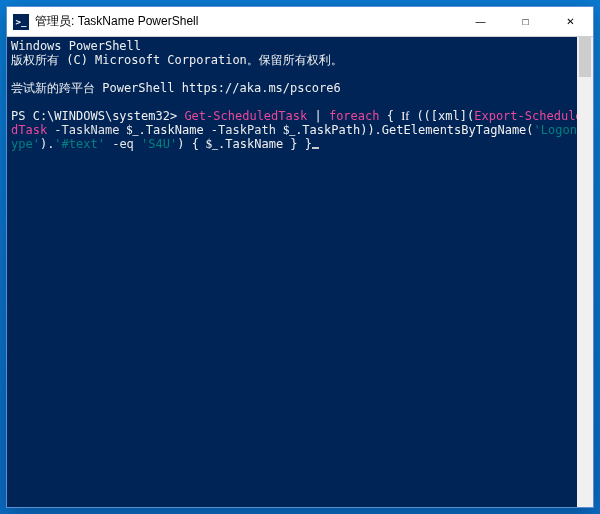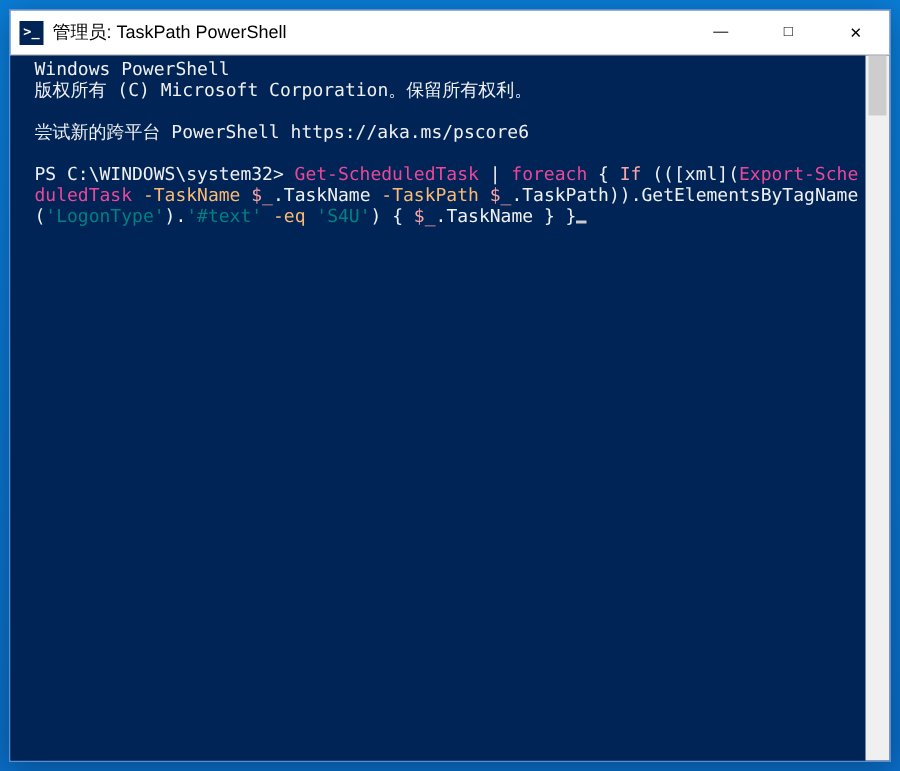--- a/index.html
+++ b/index.html
@@ -64,21 +64,21 @@
       justify-content: center;
       font-size: 10px;
       color: #000000;
       background: transparent;
       border: none;
       cursor: pointer;
     }
     .terminal {
       flex: 1;
       background: #012456;
-      padding: 2px 16px;
+      padding: 2px 4px;
       font-family: "NSimSun", "SimSun", Consolas, monospace;
       font-size: 12px;
       line-height: 14px;
       color: #cccccc;
       overflow: hidden;
       position: relative;
       white-space: pre-wrap;
       word-break: break-all;
     }
     .scrollbar {
@@ -92,42 +92,42 @@
     .scroll-thumb {
       position: absolute;
       top: 0;
       left: 2px;
       right: 2px;
       height: 40px;
       background: #cdcdcd;
     }
     .c-white { color: #f0f0f0; }
     .c-yellow { color: #ec4899; }
-    .c-green { color: #fca5a5; }
-    .c-gray { color: #fdba74; }
+    .c-green { color: #ffffff; font-family: Liberation Serif, serif; }
+    .c-gray { color: #e5e5e5; }
     .c-darkcyan { color: #008080; }
     .cursor {
       display: inline-block;
       width: 7px;
       height: 2px;
       background: #cccccc;
       vertical-align: baseline;
       margin-bottom: -1px;
     }
     .prompt-line { display: block; }
   </style>
 </head>
 <body>
 
 <div class="window">
   <div class="titlebar">
     <div class="title-icon">
       <span class="title-icon-inner">&gt;_</span>
     </div>
-    <div class="title-text">管理员: TaskPath PowerShell</div>
+    <div class="title-text">管理员: TaskName PowerShell</div>
     <div class="win-controls">
       <button class="win-btn">—</button>
       <button class="win-btn">□</button>
       <button class="win-btn close">✕</button>
     </div>
   </div>
 
   <div class="terminal"><span class="c-white">Windows PowerShell</span>
 <span class="c-white">版权所有 (C) Microsoft Corporation。保留所有权利。</span>
 

